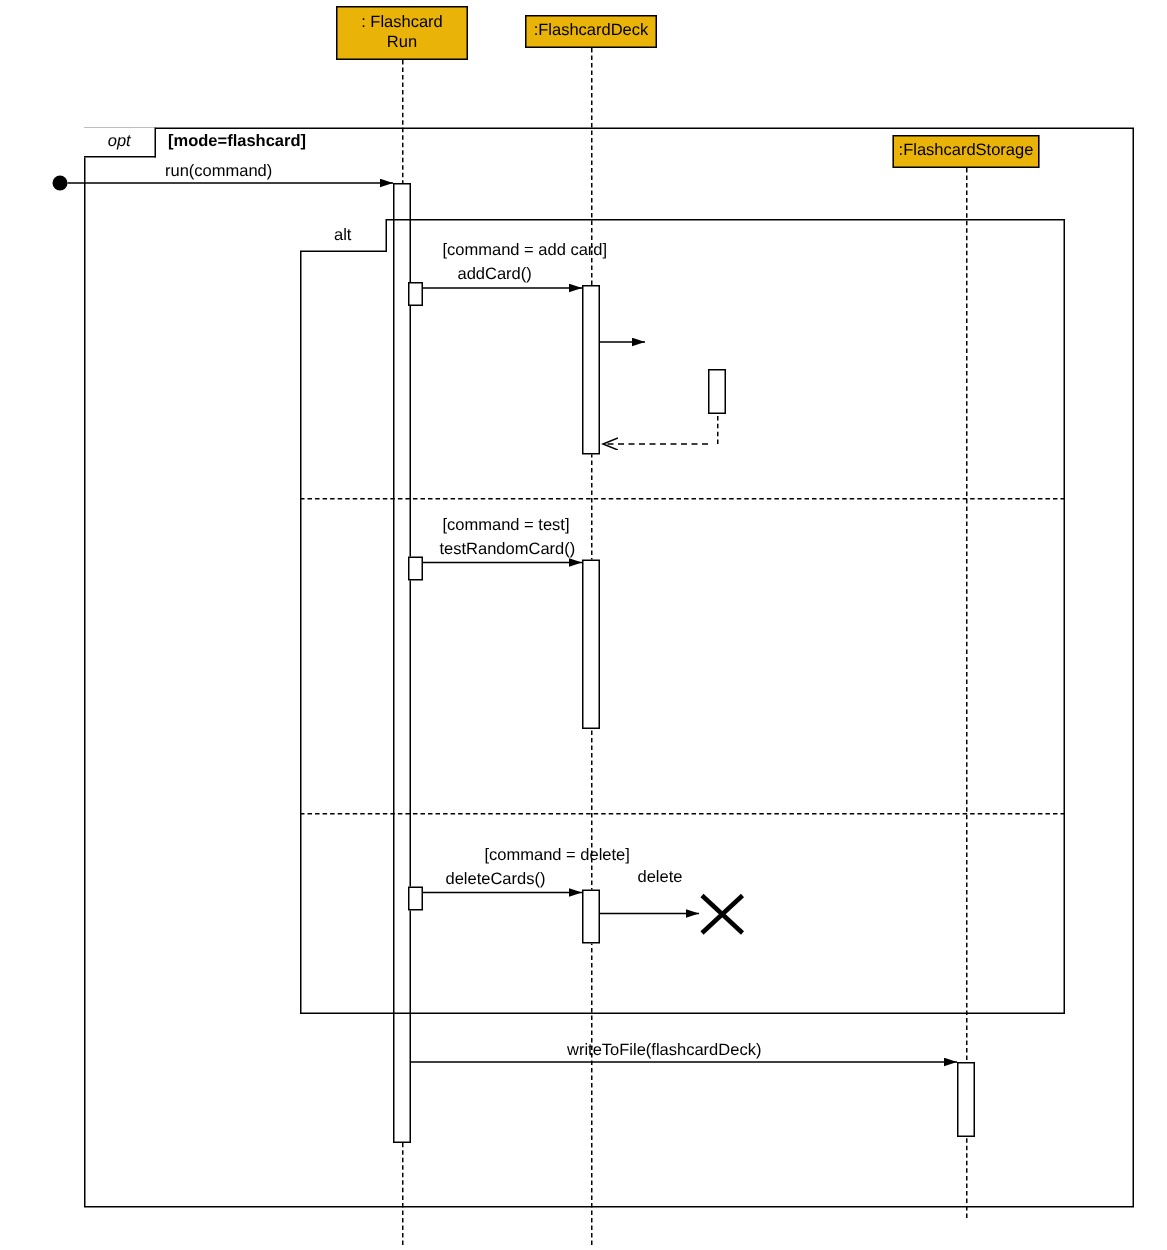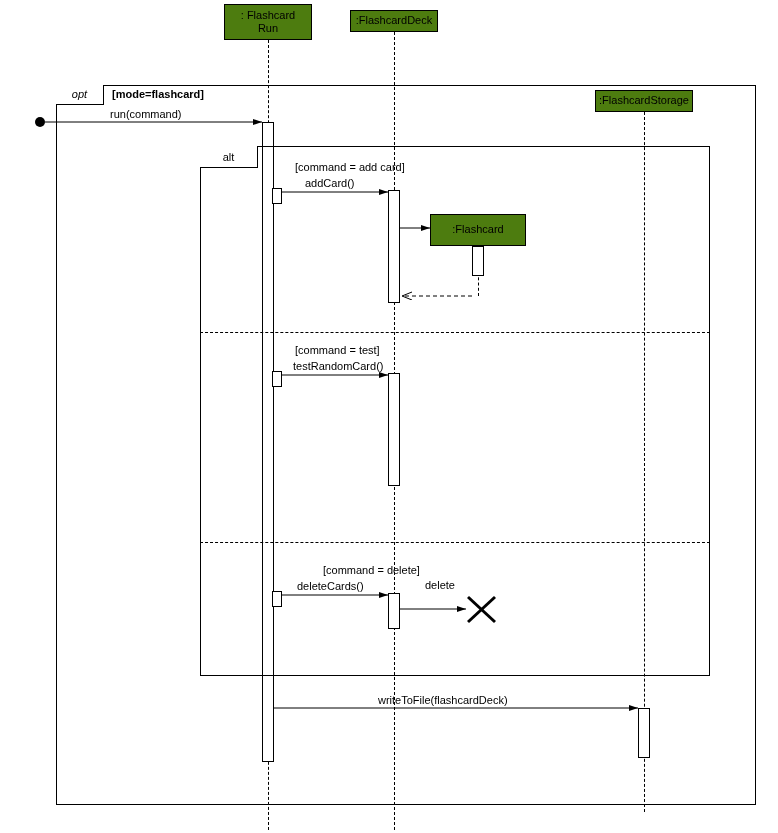--- a/index.html
+++ b/index.html
@@ -11,21 +11,21 @@
     color: #000;
   }
   .canvas {
     position: relative;
     width: 778px;
     height: 833px;
   }
   .box {
     position: absolute;
     border: 1px solid #000;
-    background: #4d7c0f;
+    background: #eab308;
     display: flex;
     align-items: center;
     justify-content: center;
     text-align: center;
     line-height: 1.2;
     box-sizing: border-box;
   }
   .label {
     position: absolute;
     white-space: nowrap;
@@ -94,21 +94,20 @@
 <div class="activation" style="left:262px; top:122px; width:12px; height:640px;"></div>
 
 <div class="frame" style="left:200px; top:146px; width:510px; height:530px;"></div>
 <div class="frame-tab" style="left:200px; top:146px; width:58px; height:22px; text-align:center; padding-top:5px;">alt</div>
 
 <div class="label" style="left:295px; top:161px;">[command = add card]</div>
 <div class="label" style="left:305px; top:177px;">addCard()</div>
 <div class="activation" style="left:272px; top:188px; width:10px; height:16px;"></div>
 <div class="activation" style="left:388px; top:190px; width:12px; height:113px;"></div>
 
-<div class="box" style="left:430px; top:214px; width:96px; height:32px;">:Flashcard</div>
 <div class="lifeline" style="left:478px; top:246px; height:50px;"></div>
 <div class="activation" style="left:472px; top:246px; width:12px; height:30px;"></div>
 
 <div class="hline-dashed" style="left:200px; top:332px; width:510px;"></div>
 
 <div class="label" style="left:295px; top:344px;">[command = test]</div>
 <div class="label" style="left:293px; top:360px;">testRandomCard()</div>
 <div class="activation" style="left:272px; top:371px; width:10px; height:16px;"></div>
 <div class="activation" style="left:388px; top:373px; width:12px; height:113px;"></div>
 

